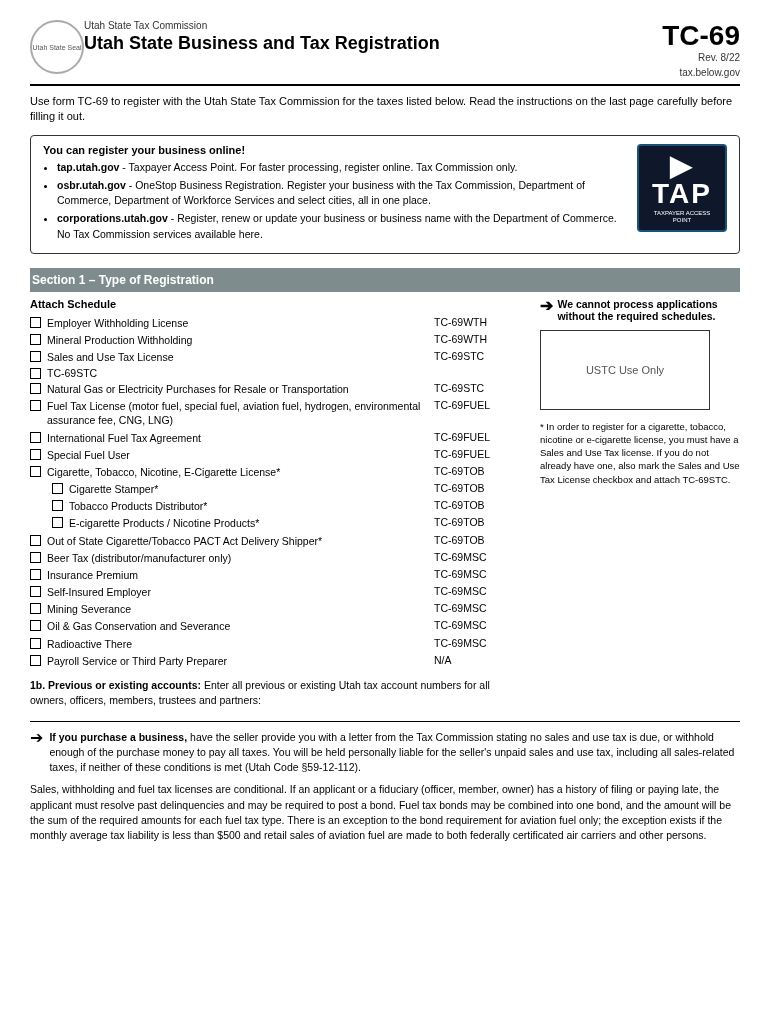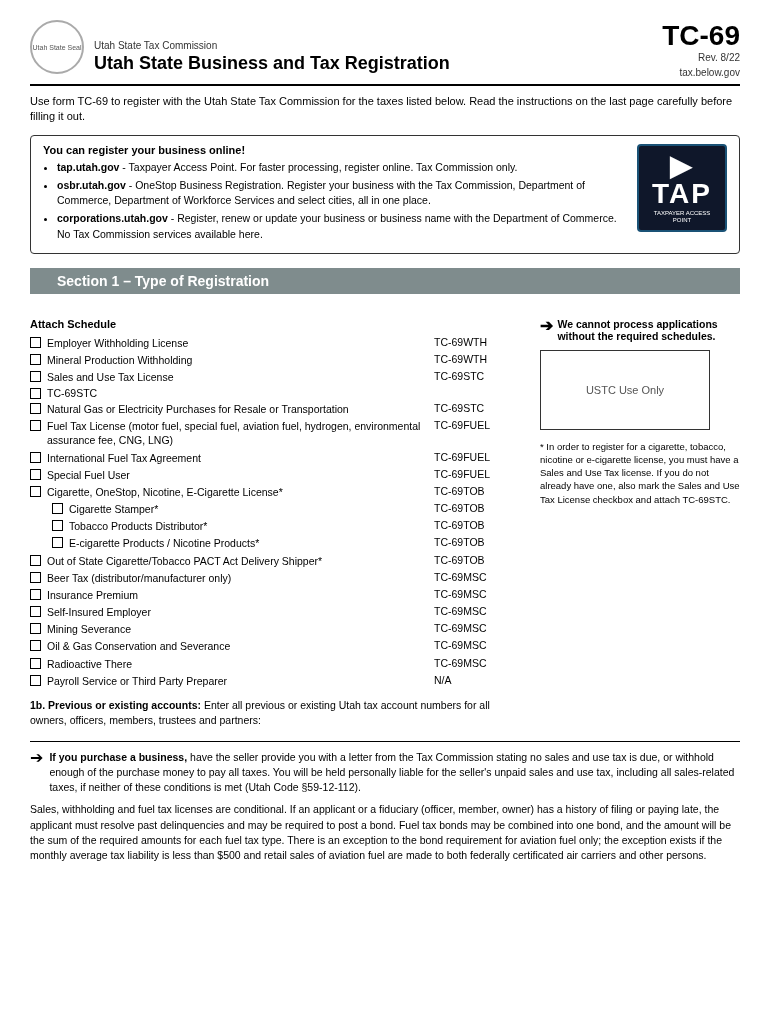--- a/index.html
+++ b/index.html
@@ -13,22 +13,21 @@
       padding: 20px 30px;
     }
     .header-area {
       display: flex;
       align-items: flex-start;
       justify-content: space-between;
       margin-bottom: 4px;
     }
     .header-left {
       display: flex;
-      align-items: flex-end;
-      gap: 10px;
+      align-items: flex-start;
     }
     .seal {
       width: 54px;
       height: 54px;
       border: 2px solid #aaa;
       border-radius: 50%;
       display: flex;
       align-items: center;
       justify-content: center;
       font-size: 7px;
@@ -122,24 +121,24 @@
       letter-spacing: 2px;
     }
     .tap-logo-sub {
       font-size: 6px;
       line-height: 1.2;
       margin-top: 2px;
     }
     .section-header {
       background: #7f8c8d;
       color: #fff;
-      font-size: 14px;
-      font-weight: bold;
-      padding: 5px 27px;
-      margin-bottom: 24px;
+      font-size: 12px;
+      font-weight: bold;
+      padding: 5px 2px;
+      margin-bottom: 6px;
     }
     .main-content {
       display: flex;
       gap: 16px;
     }
     .left-col { flex: 1; }
     .right-col { width: 200px; flex-shrink: 0; }
     .check-header {
       display: flex;
       gap: 8px;
@@ -321,21 +320,21 @@
       <span class="item-text">International Fuel Tax Agreement</span>
       <span class="item-schedule">TC-69FUEL</span>
     </div>
     <div class="checkbox-item">
       <span class="checkbox"></span>
       <span class="item-text">Special Fuel User</span>
       <span class="item-schedule">TC-69FUEL</span>
     </div>
     <div class="checkbox-item">
       <span class="checkbox"></span>
-      <span class="item-text">Cigarette, OneStop, Nicotine, E-Cigarette License*</span>
+      <span class="item-text">Cigarette, Tobacco, Nicotine, E-Cigarette License*</span>
       <span class="item-schedule">TC-69TOB</span>
     </div>
 
     <div class="checkbox-item indented">
       <span class="checkbox"></span>
       <span class="item-text">Cigarette Stamper*</span>
       <span class="item-schedule">TC-69TOB</span>
     </div>
     <div class="checkbox-item indented">
       <span class="checkbox"></span>

